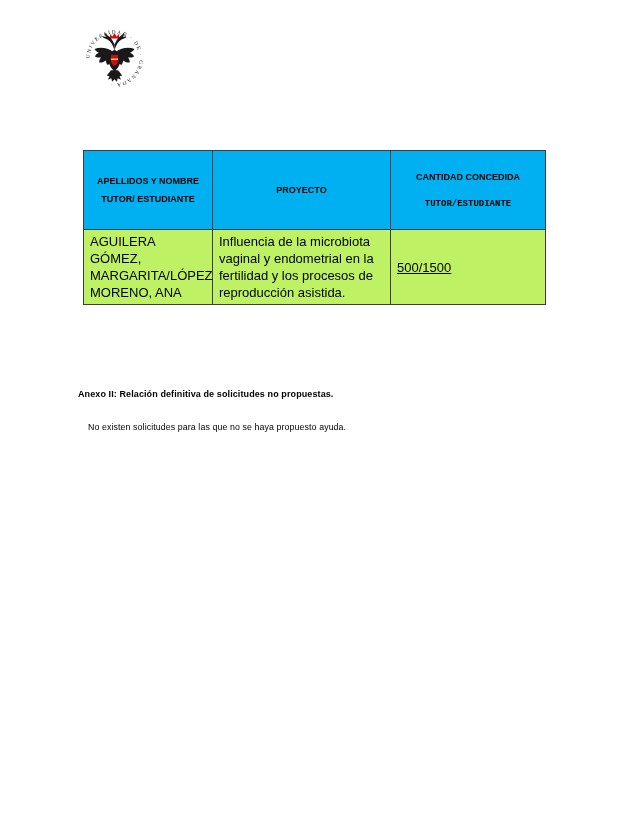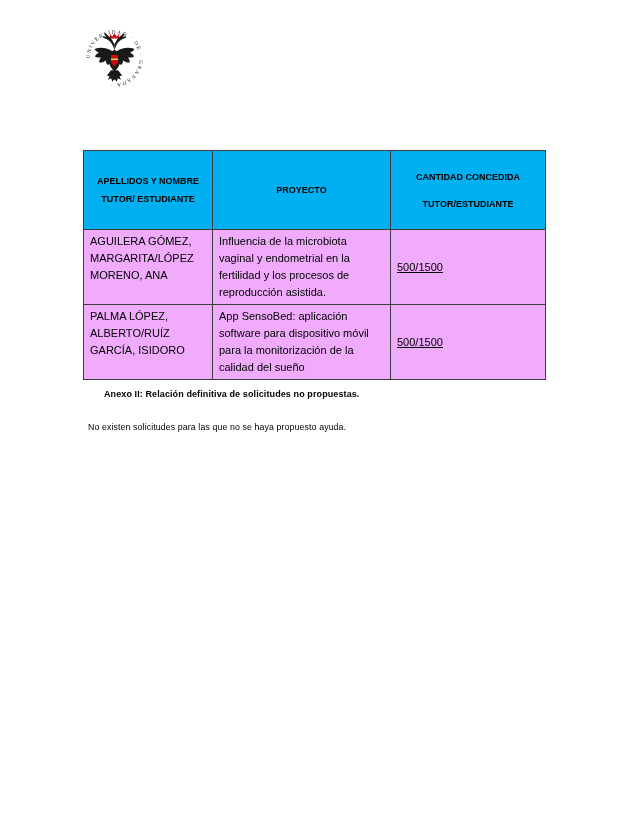--- a/index.html
+++ b/index.html
@@ -12,42 +12,42 @@
   .logo{position:absolute;left:85px;top:29px;display:flex;align-items:center;gap:9px;}
   .seal{width:59px;height:59px;display:block;}
   .wordmark{
     font-family:"Liberation Serif",serif;font-weight:700;
     font-size:17.5px;line-height:19.5px;letter-spacing:0.6px;color:#231f20;
     white-space:nowrap;
   }
 
   
   .h-anexo1{position:absolute;left:88px;top:123px;font-size:9px;font-weight:700;letter-spacing:0.1px;}
-  .h-anexo2{position:absolute;left:104px;top:389px;font-size:9px;font-weight:700;letter-spacing:0.1px;}
+  .h-anexo2{position:absolute;left:78px;top:389px;font-size:9px;font-weight:700;letter-spacing:0.1px;}
   .p-anexo2{position:absolute;left:88px;top:414px;font-size:8.8px;letter-spacing:0.1px;margin-top:8px;}
 
   
   table.grid{
     position:absolute;left:83px;top:150px;width:462px;
     border-collapse:collapse;table-layout:fixed;
   }
   .grid th,.grid td{border:1px solid #3d3d3d;}
   .grid th{
     background:#00b0f0;height:78px;vertical-align:middle;text-align:center;
     font-size:9px;font-weight:700;color:#000;padding:0 4px;line-height:18px;margin-top:24px;
   }
   .grid td{
-    font-size:11px;vertical-align:top;padding:3px 6px;line-height:17px;
-    background:#f0abfc;
+    font-size:13px;vertical-align:top;padding:3px 6px;line-height:17px;
+    background:#bef264;
   }
   tr.row-1{height:58px;}
   tr.row-2{height:74px;}
   td.amount{vertical-align:middle;text-align:left;text-decoration:underline;}
   th .hline{display:block;}
-  th .gap-top{margin-top:9px;}
+  th .gap-top{margin-top:9px;font-family:Liberation Mono, monospace;}
 </style>
 </head>
 <body>
 
 <div class="page">
 
   <div class="logo">
     <svg class="seal" viewBox="0 0 100 100" aria-hidden="true">
       <defs>
         <path id="ringPath" d="M 50,50 m -42,0 a 42,42 0 1,1 84,0 a 42,42 0 1,1 -84,0"></path>
@@ -100,24 +100,19 @@
           <span class="hline gap-top">TUTOR/ESTUDIANTE</span>
         </th>
       </tr>
     </thead>
     <tbody>
       <tr class="row-1">
         <td>AGUILERA GÓMEZ, MARGARITA/LÓPEZ MORENO, ANA</td>
         <td>Influencia de la microbiota vaginal y endometrial en la fertilidad y los procesos de reproducción asistida.</td>
         <td class="amount">500/1500</td>
       </tr>
-      <tr class="row-2">
-        <td>PALMA LÓPEZ, ALBERTO/RUÍZ GARCÍA, ISIDORO</td>
-        <td>App SensoBed: aplicación software para dispositivo móvil para la monitorización de la calidad del sueño</td>
-        <td class="amount">500/1500</td>
-      </tr>
     </tbody>
   </table>
 
   <div class="h-anexo2">Anexo II: Relación definitiva de solicitudes no propuestas.</div>
   <div class="p-anexo2">No existen solicitudes para las que no se haya propuesto ayuda.</div>
 
 </div>
 
 </body></html>

